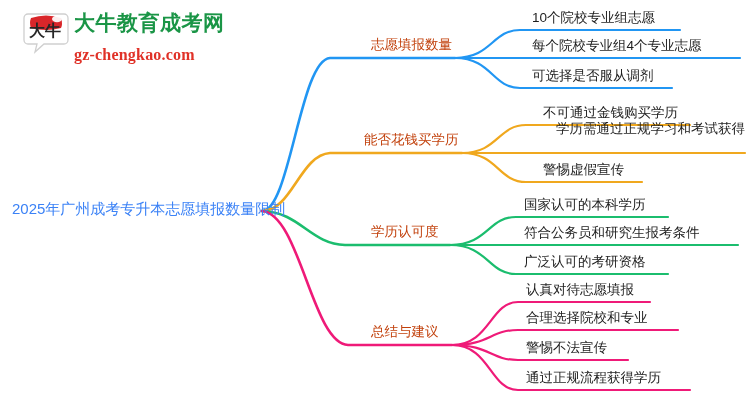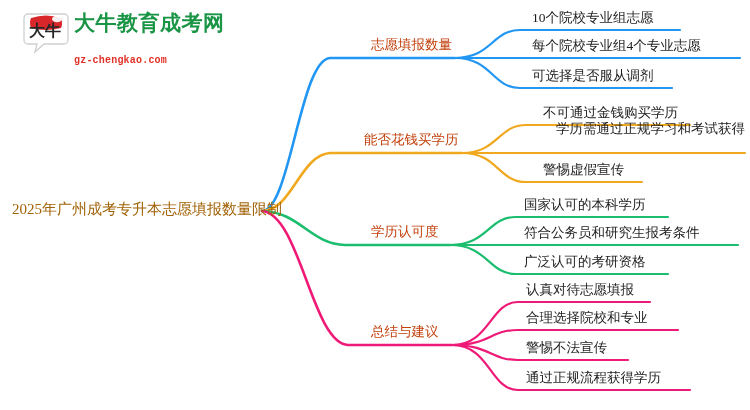--- a/index.html
+++ b/index.html
@@ -15,33 +15,33 @@
   
   .logo{position:absolute;left:22px;top:8px;width:210px;height:52px;}
   .logo-mark{position:absolute;left:0;top:2px;width:48px;height:46px;}
   .logo-text{position:absolute;left:52px;top:3px;}
   .logo-cn{
     font-size:21px;font-weight:bold;color:#1a9546;letter-spacing:.5px;
     line-height:24px;white-space:nowrap;
     font-family:"DejaVu Sans","Liberation Sans",sans-serif;
   }
   .logo-en{
-    font-size:10px;font-weight:bold;color:#e03127;letter-spacing:.2px;
-    line-height:16px;margin-top:18px;white-space:nowrap;
-    font-family:Liberation Mono, monospace;
+    font-size:16px;font-weight:bold;color:#e03127;letter-spacing:.2px;
+    line-height:16px;margin-top:12px;white-space:nowrap;
+    font-family:Liberation Serif, serif;
   }
 
   
   svg.lines{position:absolute;left:0;top:0;width:750px;height:410px;}
   .ln{fill:none;stroke-linecap:round;}
 
   
   .node{position:absolute;white-space:nowrap;color:#1a1a1a;
-        font-family:Liberation Serif, serif;}
-  .root-label{font-size:15px;color:#a16207;letter-spacing:0px;}
+        font-family:Liberation Sans, sans-serif;}
+  .root-label{font-size:15px;color:#3b82f6;letter-spacing:0px;}
   .branch-label{font-size:13.5px;color:#c2410c;}
   .leaf-label{font-size:13.5px;color:#1d1d1d;}
 </style>
 </head>
 <body>
 
 <div id="stage">
 
   <div class="logo">
     <div class="logo-mark">

